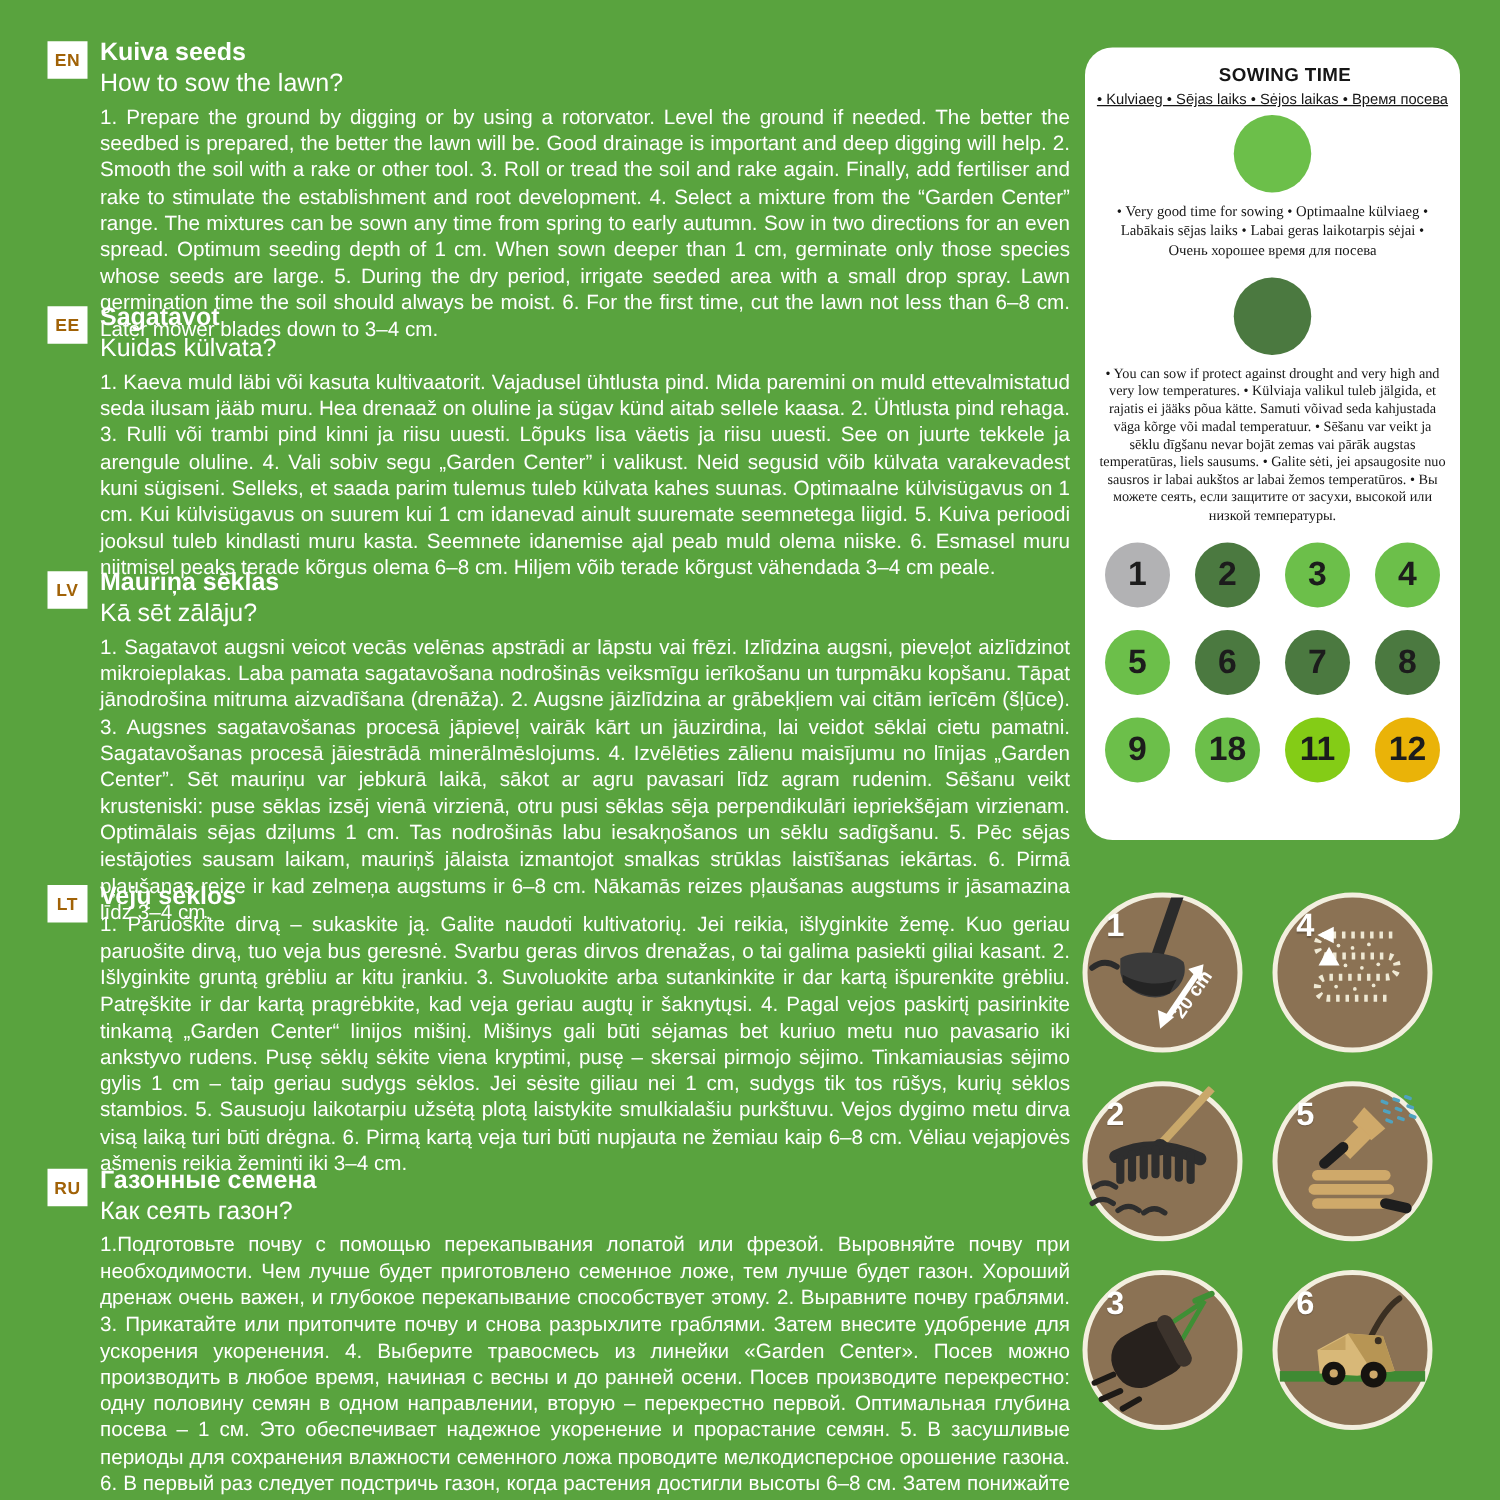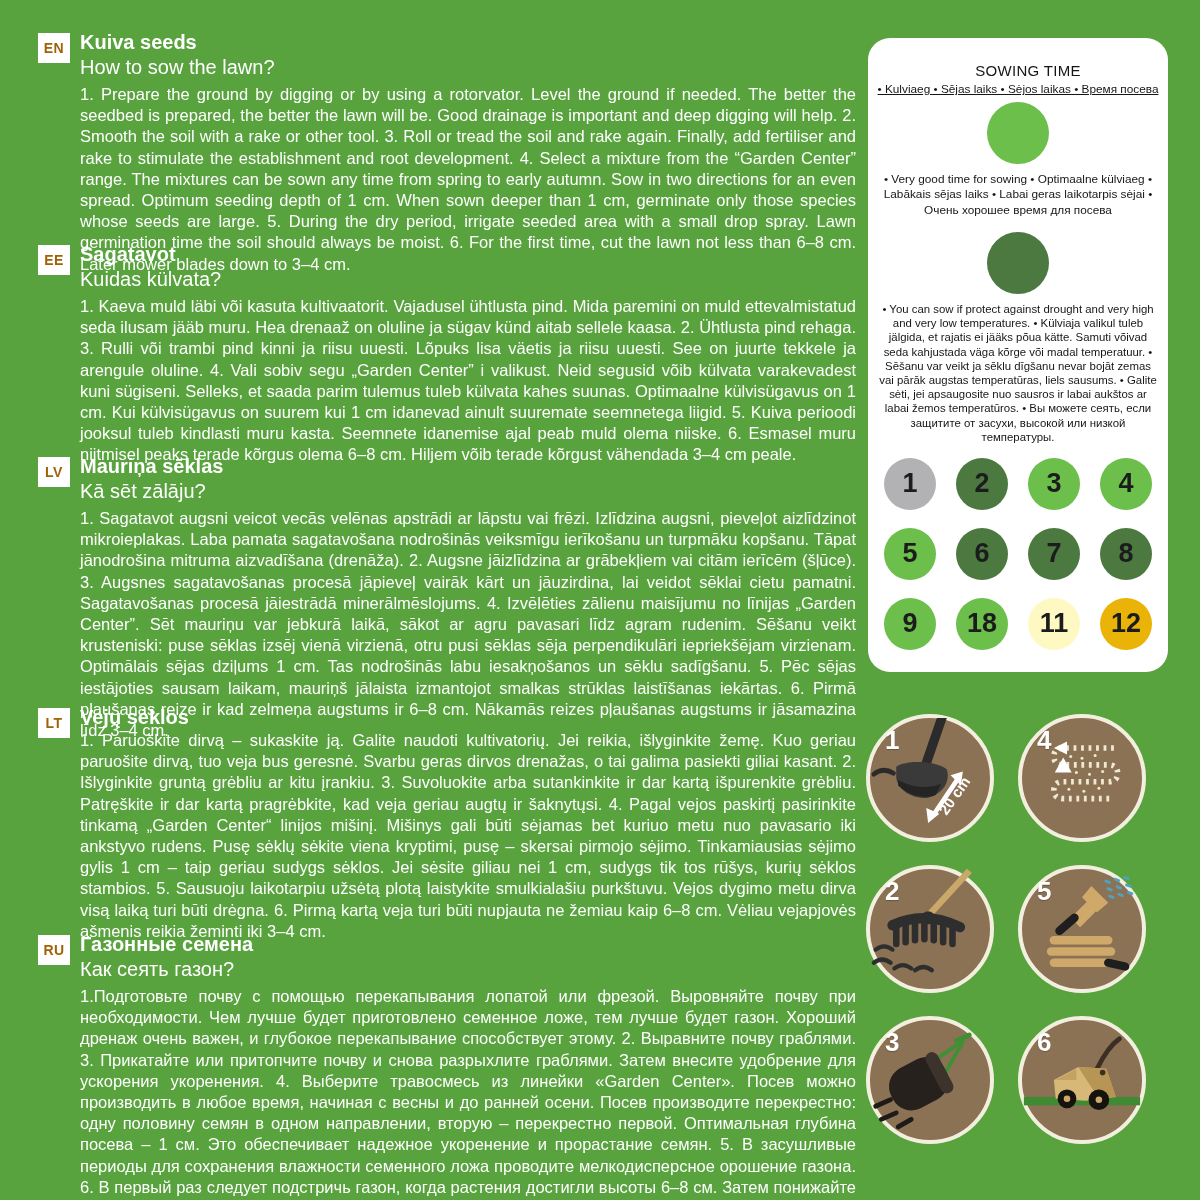--- a/index.html
+++ b/index.html
@@ -13,25 +13,25 @@
            color:#a16207; font-weight:bold; font-size:14px; display:flex; align-items:center;
            justify-content:center; letter-spacing:0.5px; }
   .section-content { margin-left:42px; width:776px; }
   .sec-title { font-size:20px; font-weight:bold; line-height:25px; }
   .sec-sub   { font-size:20px; font-weight:normal; line-height:25px; margin-bottom:4px; }
   .sec-body  { font-size:16.5px; line-height:21.2px; text-align:justify; }
 
   
   .panel { position:absolute; left:868px; top:38px; width:300px; height:634px; background:#ffffff;
            border-radius:22px; color:#161616; text-align:center; }
-  .panel-title { margin-top:24px; font-size:15px; font-weight:normal; letter-spacing:0.3px;padding-left:20px; }
+  .panel-title { margin-top:14px; font-size:15px; font-weight:bold; letter-spacing:0.3px;padding-left:20px; }
   .panel-sub { font-size:11.8px; margin-top:3px;text-decoration:underline; }
   .legend-circle { width:62px; height:62px; border-radius:50%; margin:6px auto 8px; }
   .legend-circle.second { margin-top:14px; }
-  .legend-text { font-size:11.8px; line-height:15.3px; padding:0 13px; }
+  .legend-text { font-size:11.8px; line-height:15.3px; padding:0 13px;font-family:Liberation Serif, serif; }
   .legend-text.second { font-size:11.4px; line-height:14.2px; padding:0 10px; }
   .months { display:grid; grid-template-columns:repeat(4, 52px); justify-content:space-between;
             padding:14px 16px 0; row-gap:18px; }
   .month { width:52px; height:52px; border-radius:50%; display:flex; align-items:center;
            justify-content:center; font-size:27px; font-weight:bold; color:#1c1c1c; }
 
   
   .steps { position:absolute; left:866px; top:714px; width:280px; display:grid;
            grid-template-columns:128px 128px; column-gap:24px; row-gap:23px; }
   .step { position:relative; width:128px; height:128px; border-radius:50%;
@@ -105,21 +105,21 @@
       <div class="month" style="background-color: rgb(178, 178, 180);">1</div>
       <div class="month" style="background-color: rgb(75, 121, 64);">2</div>
       <div class="month" style="background-color: rgb(108, 191, 74);">3</div>
       <div class="month" style="background-color: rgb(108, 191, 74);">4</div>
       <div class="month" style="background-color: rgb(108, 191, 74);">5</div>
       <div class="month" style="background-color: rgb(75, 121, 64);">6</div>
       <div class="month" style="background-color: rgb(75, 121, 64);">7</div>
       <div class="month" style="background-color: rgb(75, 121, 64);">8</div>
       <div class="month" style="background-color: rgb(108, 191, 74);">9</div>
       <div class="month" style="background-color: rgb(108, 191, 74);">18</div>
-      <div class="month" style="background-color: #fef9c3;">11</div>
+      <div class="month" style="background-color: #84cc16;">11</div>
       <div class="month" style="background-color: #eab308;">12</div>
     </div>
   </div>
 
   <div class="steps">
 
     <div class="step">
       <span class="step-number">1</span>
       <svg viewBox="0 0 128 128">
         <line x1="78" y1="-4" x2="58" y2="54" stroke="#2b2b2b" stroke-width="10"></line>

